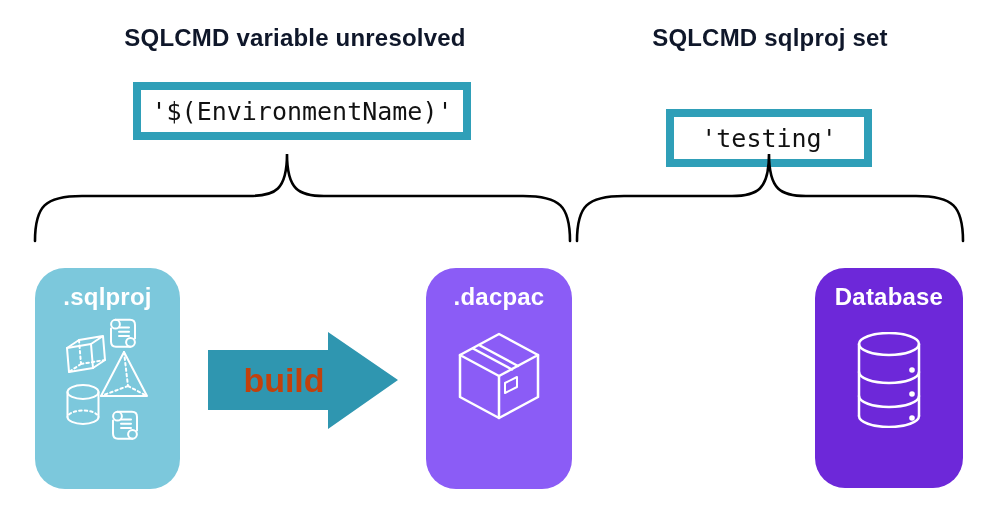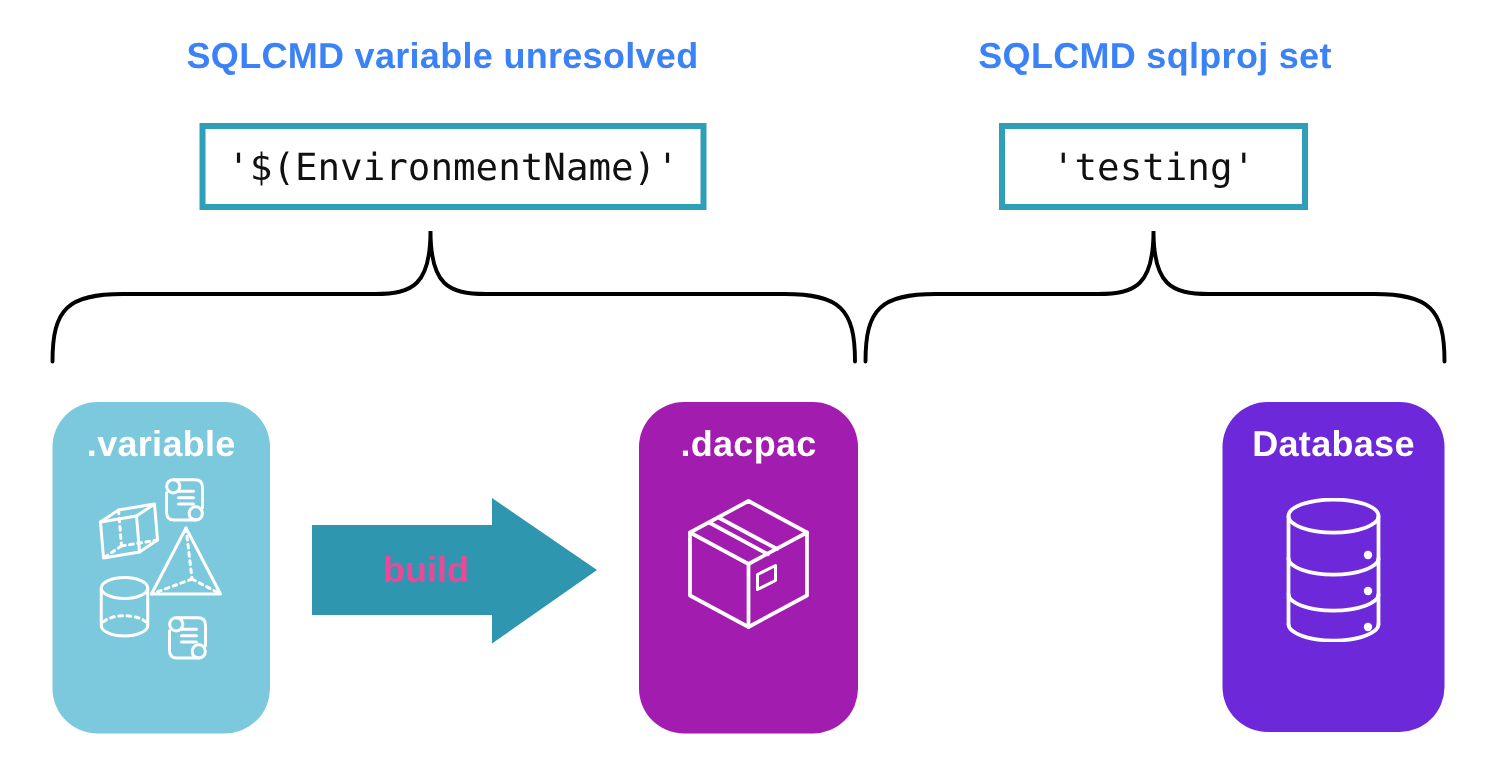--- a/index.html
+++ b/index.html
@@ -1,27 +1,27 @@
 <!DOCTYPE html>
 <html><head>
 <meta charset="utf-8">
 <style>
   html,body{margin:0;padding:0;background:#ffffff;}
   .stage{
     position:relative;width:1000px;height:522px;background:#ffffff;overflow:hidden;
     font-family:"Liberation Sans", sans-serif;
   }
   .annot-title{
-    position:absolute;top:24px;font-size:24px;font-weight:700;color:#3b82f6;
+    position:absolute;top:24px;font-size:24px;font-weight:700;color:#0f172a;
     text-align:center;letter-spacing:0.2px;
   }
   .annot-title.left{left:60px;width:470px;}
   .annot-title.right{left:610px;width:320px;}
   .code-box{
-    position:absolute;top:82px;height:58px;border:4px solid #a3a3a3;background:#ffffff;
+    position:absolute;top:82px;height:58px;border:8px solid #a3a3a3;background:#ffffff;
     display:flex;align-items:center;justify-content:center;box-sizing:border-box;
   }
   .code-box.left{left:133px;width:338px;}
   .code-box.right{left:666px;width:206px;}
   .code-text{
     font-family:"DejaVu Sans Mono", monospace;font-size:25px;color:#111111;white-space:pre;
   }
   .braces{position:absolute;left:0;top:0;width:1000px;height:260px;}
   .braces path{fill:none;stroke:#000000;stroke-width:2.6;stroke-linecap:round;}
   .node{
@@ -41,49 +41,49 @@
   .node-icon .dot{fill:#ffffff;stroke:none;}
   .icon-sqlproj{left:26px;top:48px;}
   .icon-dacpac{left:23px;top:58px;}
   .icon-database{left:37px;top:64px;}
   .arrow{position:absolute;top:330px;width:196px;height:101px;}
   .arrow.build{left:205px;}
   .arrow.deploy{left:595px;}
   .arrow svg{position:absolute;left:0;top:0;}
   .arrow-label{
     position:absolute;top:0;height:101px;display:flex;align-items:center;justify-content:center;
-    font-size:24px;font-weight:700;color:#ec4899;
+    font-size:34px;font-weight:700;color:#c2410c;
   }
   .arrow.build .arrow-label{left:0;width:158px;}
   .arrow.deploy .arrow-label{left:0;width:160px;}
 </style>
 </head>
 <body>
 
 <div class="stage">
 
   <div class="annot-title left">SQLCMD variable unresolved</div>
   <div class="annot-title right">SQLCMD sqlproj set</div>
 
   <div class="code-box left" style="border-color: rgb(47, 159, 184);">
     <span class="code-text">'$(EnvironmentName)'</span>
   </div>
-  <div class="code-box right" style="border-color: rgb(47, 159, 184);">
+  <div class="code-box right" style="border-color: rgb(47, 159, 184); margin-top: 27px;">
     <span class="code-text">'testing'</span>
   </div>
 
   <svg class="braces" viewBox="0 0 1000 260">
     <path d="M 35,241 C 35,206 45,196 82,196 L 250,196 C 275,196 287,190 287,154
          C 287,190 299,196 324,196 L 523,196 C 560,196 570,206 570,241"></path>
     <path d="M 577,241 C 577,206 587,196 624,196 L 732,196 C 757,196 769,190 769,154
          C 769,190 781,196 806,196 L 916,196 C 953,196 963,206 963,241"></path>
   </svg>
 
   <div class="node sqlproj" style="background-color: rgb(124, 200, 220);">
-    <div class="node-label">.variable</div>
+    <div class="node-label">.sqlproj</div>
     <svg class="node-icon icon-sqlproj" width="92" height="128" viewBox="0 0 92 128">
 
       <g transform="translate(2,18)">
         <path class="ln" d="M 4,14 L 28,10 L 30,34 L 6,38 Z"></path>
         <path class="ln" d="M 4,14 L 16,6 L 40,2 L 28,10 M 40,2 L 42,26 L 30,34"></path>
         <path class="ln dash" d="M 16,6 L 18,30 M 18,30 L 42,26 M 18,30 L 6,38"></path>
       </g>
 
       <g transform="translate(48,2)">
         <circle class="ln" cx="6.5" cy="6.2" r="4.4"></circle>
@@ -115,21 +115,21 @@
     </svg>
   </div>
 
   <div class="arrow build">
     <svg width="196" height="101" viewBox="0 0 196 101">
       <polygon points="3,20 123,20 123,2 193,50 123,99 123,80 3,80" fill="#2f96b0"></polygon>
     </svg>
     <div class="arrow-label">build</div>
   </div>
 
-  <div class="node dacpac" style="background-color: #a21caf;">
+  <div class="node dacpac" style="background-color: #8b5cf6;">
     <div class="node-label">.dacpac</div>
     <svg class="node-icon icon-dacpac" width="100" height="100" viewBox="0 0 100 100">
       <path class="ln-bold" d="M 50,8 L 89,29 L 50,50 L 11,29 Z"></path>
       <path class="ln-bold" d="M 11,29 L 11,71 L 50,92 L 50,50"></path>
       <path class="ln-bold" d="M 89,29 L 89,71 L 50,92"></path>
       <path class="ln-bold" d="M 30,19 L 69,40"></path>
       <path class="ln-bold" d="M 24,22.5 L 63,43.5"></path>
       <path class="ln" d="M 56,57 L 68,51 L 68,61 L 56,67 Z"></path>
     </svg>
   </div>

